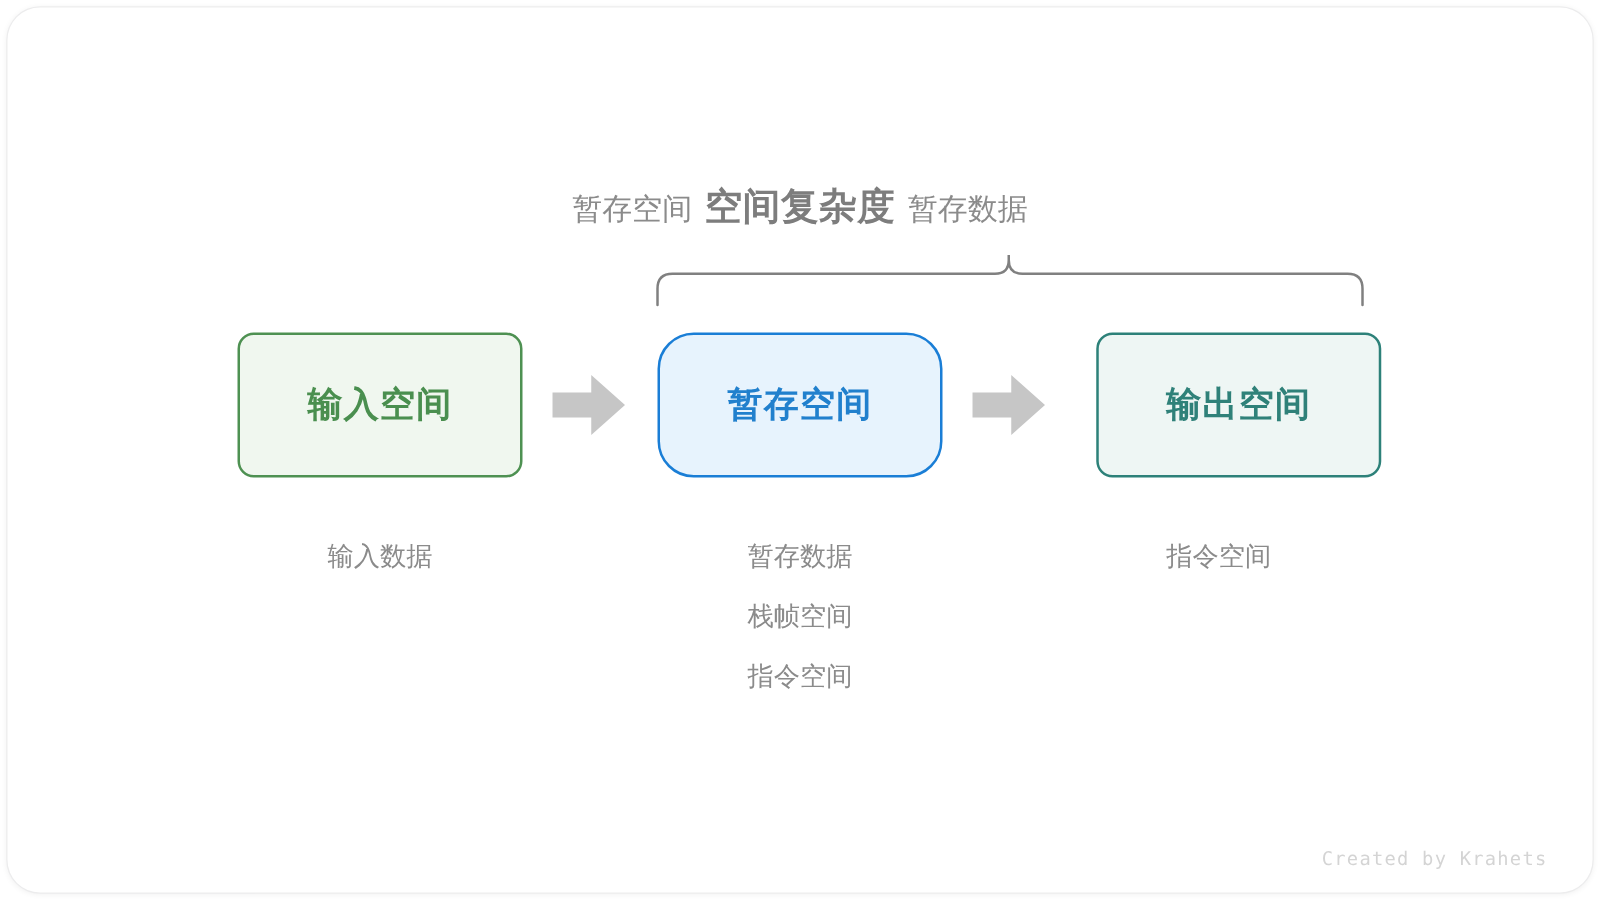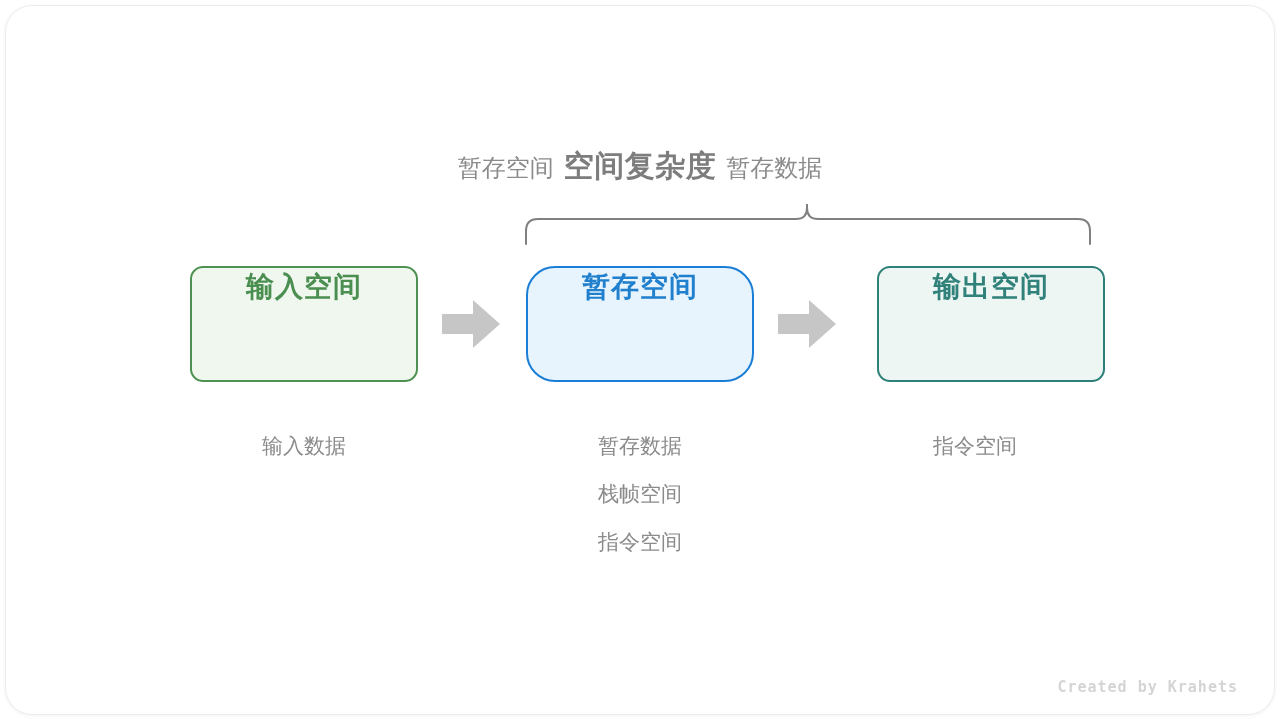--- a/index.html
+++ b/index.html
@@ -67,20 +67,21 @@
   .box {
     position: absolute;
     top: 266px;
     width: 228px;
     height: 116px;
     border-radius: 13px;
     border-style: solid;
     border-width: 2px;
     box-sizing: border-box;
     display: flex;
+    align-items: center;
     justify-content: center;
     font-size: 28px;
     font-weight: bold;
     letter-spacing: 1px;
   }
   .box-input  { left: 190px; border-color: #4e9152; background: #f0f7ef; color: #4a8f4f; }
   .box-temp   { left: 526px; border-color: #1a7ed6; background: #e7f3fd; color: #2180cd; border-radius: 29px; }
   .box-output { left: 861px; border-color: #2d8179; background: #eef6f4; color: #2f8179; margin-left: 16px; }
 
   
@@ -109,21 +110,20 @@
 
   
   .watermark {
     position: absolute;
     right: 42px;
     bottom: 24px;
     color: #d4d4d4;
     font-family: "DejaVu Sans Mono", "Liberation Mono", monospace;
     font-size: 15px;
     letter-spacing: 1px;
-    font-weight: bold;
   }
 </style>
 </head>
 <body>
 
 <div id="canvas">
   <div class="card"></div>
 
   <div class="brace-caption">
     <span>暂存空间</span><span class="sp"></span><span class="strong">空间复杂度</span><span class="sp"></span><span>暂存数据</span>

